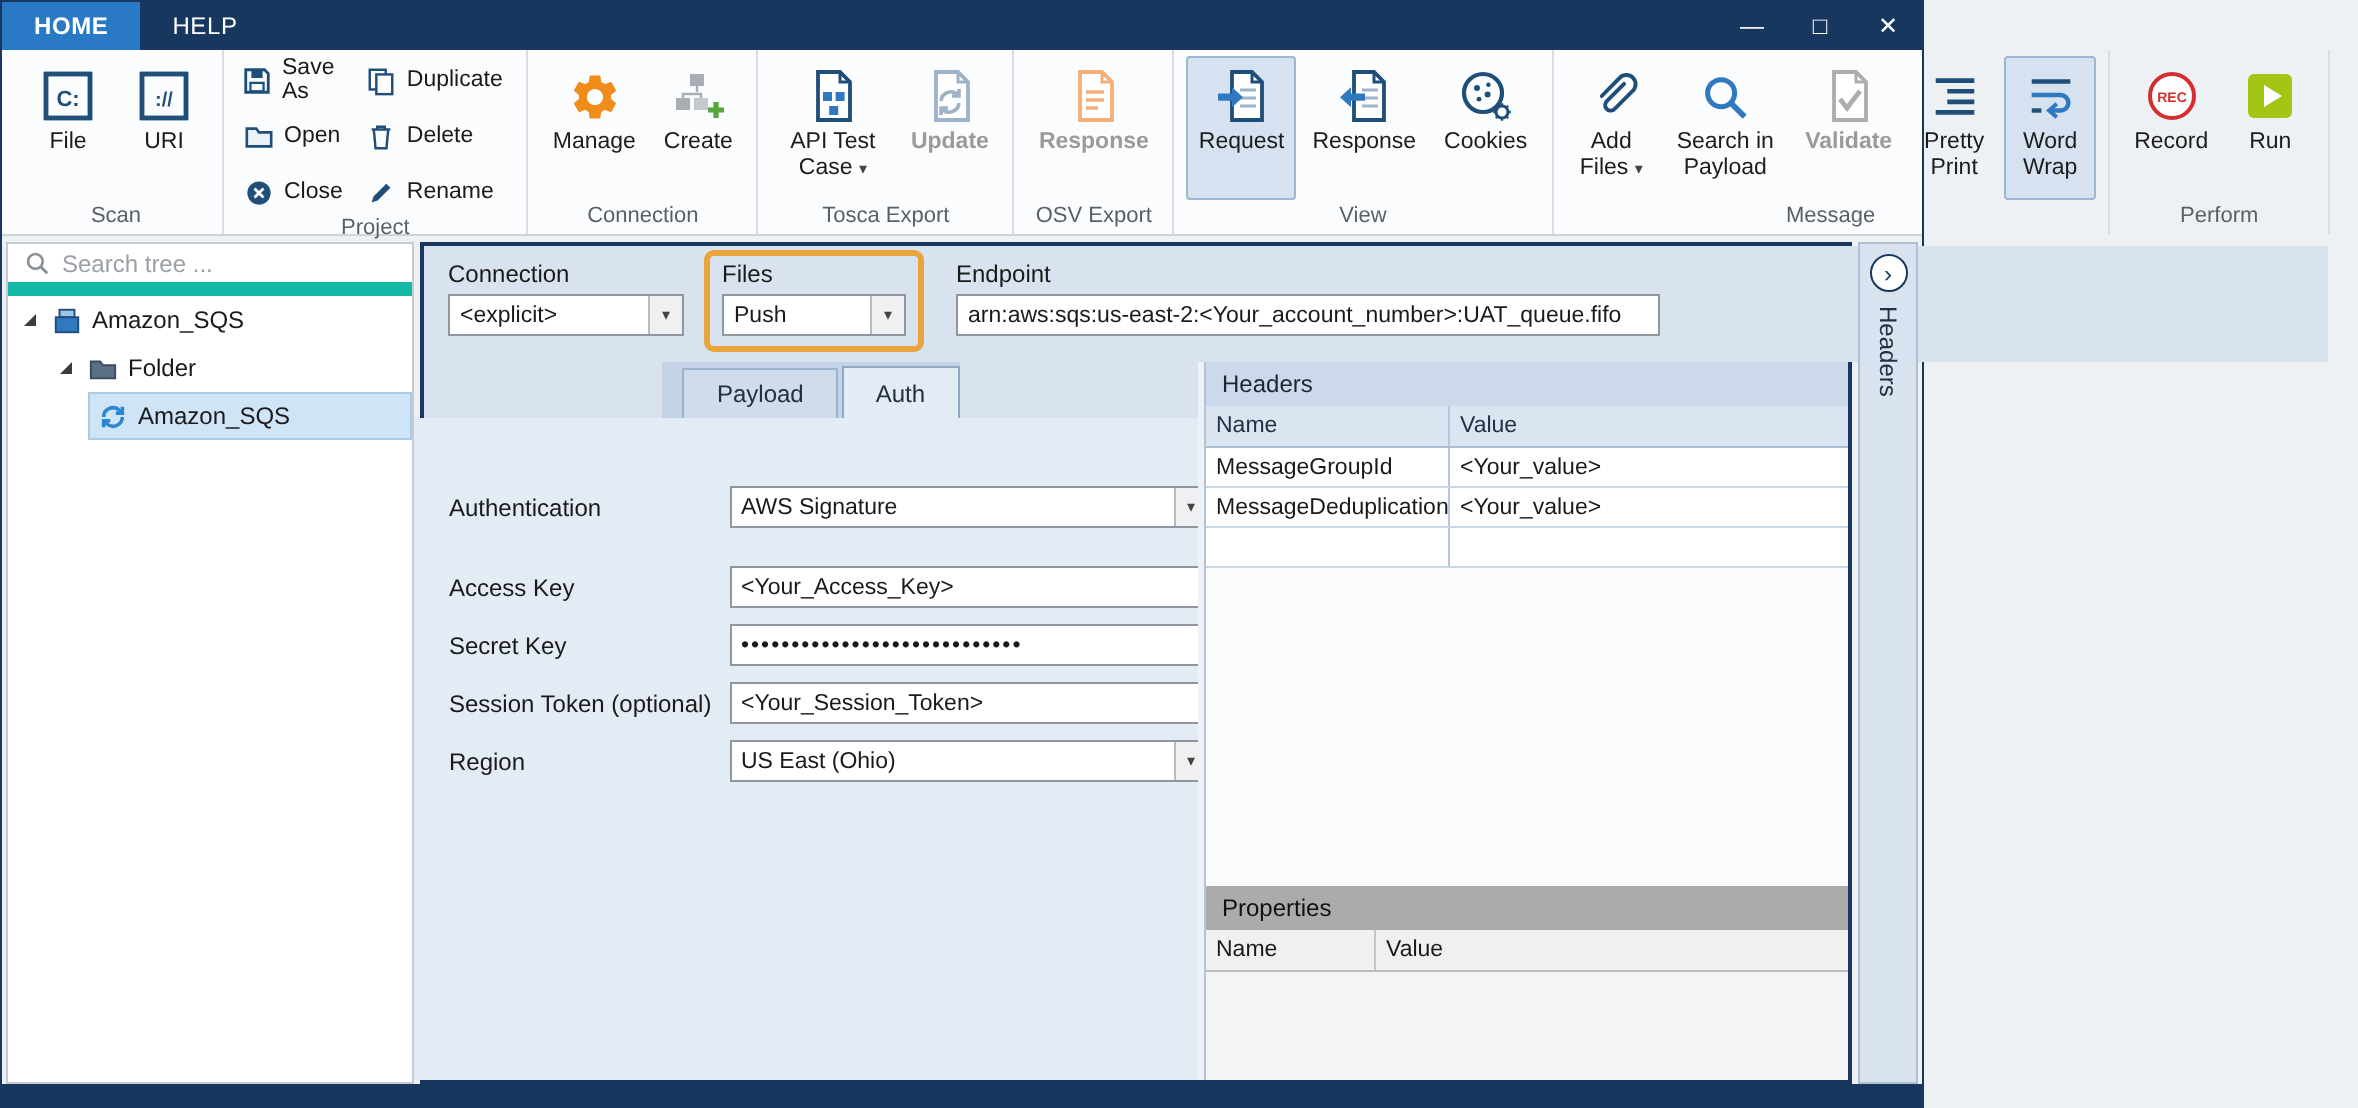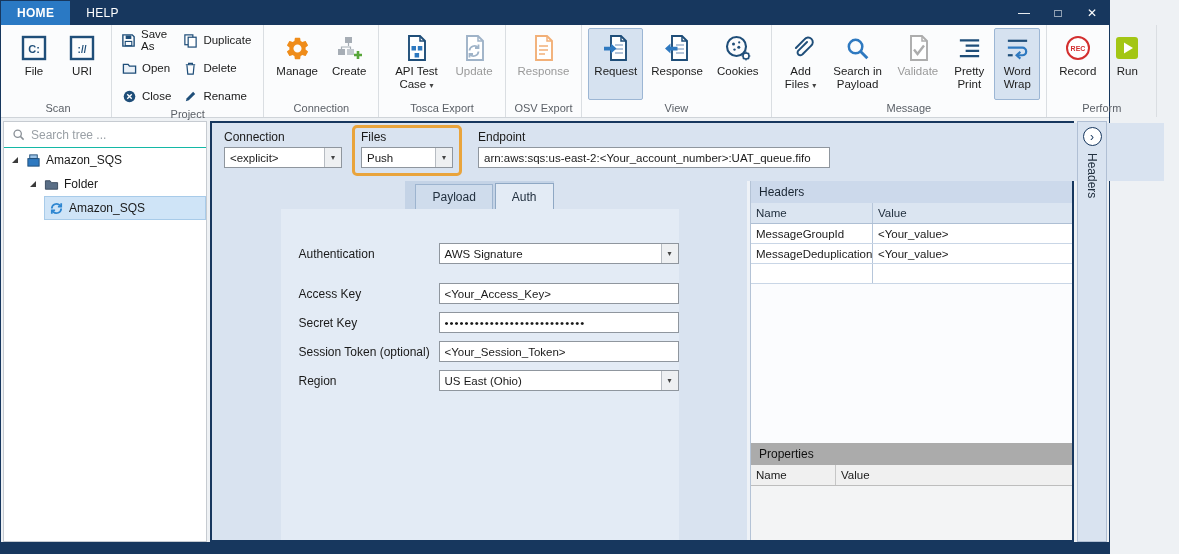--- a/index.html
+++ b/index.html
@@ -1,46 +1,46 @@
 <!DOCTYPE html>
 <html><head>
 <meta charset="utf-8">
 <style>
   * { margin:0; padding:0; box-sizing:border-box; }
   html,body { width:1179px; height:554px; }
   body { font-family:"Liberation Sans", sans-serif; font-size:12px; color:#1a1a1a; background:#eef1f4; }
-  .window { width:1110px; height:554px; display:flex; flex-direction:column; border:1px solid #17375e; background:#eef1f4; }
+  .window { width:962px; height:554px; display:flex; flex-direction:column; border:1px solid #17375e; background:#eef1f4; }
 
   
   .titlebar { height:24px; background:#17375e; display:flex; align-items:stretch; color:#fff; flex:0 0 auto; }
   .tb-tab { display:flex; align-items:center; padding:0 16px; font-size:12px; letter-spacing:.3px; cursor:default; }
   .tb-tab.active { background:#2a79c4; font-weight:bold; }
   .tb-spacer { flex:1; }
   .winctl { display:flex; align-items:center; gap:0; }
   .winbtn { width:34px; height:24px; display:flex; align-items:center; justify-content:center; font-size:12px; color:#fff; }
 
   
   .ribbon { background:#fbfcfd; display:flex; align-items:stretch; border-bottom:1px solid #cfd4d9; flex:0 0 auto; height:93px; padding-left:4px; }
   .rgroup { display:flex; flex-direction:column; border-right:1px solid #dadee2; padding:2px 2px 0 2px; }
   .rgroup-buttons { flex:1; display:flex; align-items:flex-start; padding:1px 4px; gap:2px; }
   .rgroup-label { text-align:center; font-size:11px; color:#5a5f66; padding:1px 6px 3px; }
   .rbtn-lg { display:flex; flex-direction:column; align-items:center; gap:2px; padding:4px 5px 2px; min-width:46px; height:72px; border:1px solid transparent; border-radius:2px; text-align:center; cursor:default; }
   .rbtn-lg .ric { height:30px; display:flex; align-items:center; justify-content:center; }
   .rlabel { font-size:11.5px; line-height:1.15; color:#1c1c1c; }
   .rbtn-lg.selected { background:#d6e2f0; border-color:#9cb6d4; }
-  .rbtn-lg.disabled .rlabel { color:#9a9a9a; }
+  .rbtn-lg.disabled .rlabel { color:#9a9a9a;font-weight:bold; }
   .caret { font-size:8px; color:#444; }
   .colwrap { display:flex; flex-direction:column; justify-content:flex-start; gap:8px; padding-top:2px; }
   .rbtn-sm { display:flex; align-items:center; gap:5px; height:20px; padding:0 6px 0 3px; font-size:11.5px; border-radius:2px; cursor:default; }
   .rbtn-sm .sic { width:16px; height:16px; display:flex; align-items:center; justify-content:center; }
 
   
   .workspace { flex:1; display:flex; align-items:stretch; padding:3px 2px 0 2px; gap:3px; min-height:0; }
   .treepanel { width:204px; background:#fff; border:1px solid #c6cbd1; display:flex; flex-direction:column; }
-  .searchrow { height:26px; display:flex; align-items:center; gap:6px; padding:0 8px; border-bottom:1px solid #14b8a6; }
+  .searchrow { height:26px; display:flex; align-items:center; gap:6px; padding:0 8px; border-bottom:7px solid #14b8a6; }
   .searchrow input { border:none; outline:none; flex:1; font-size:12px; font-family:"Liberation Sans",sans-serif; color:#333; background:transparent; }
   .searchrow input::placeholder { color:#9aa0a6; }
   .trow { height:24px; display:flex; align-items:center; gap:5px; font-size:12px; }
   .exp { width:10px; height:10px; display:flex; }
   .trow .nic { width:16px; height:16px; display:flex; align-items:center; justify-content:center; }
   .trow.selected-row { background:#cfe4f7; border:1px solid #a8cbe9; }
 
   .mainpanel { flex:1; border:2px solid #17375e; display:flex; flex-direction:column; min-width:0; background:#d9e3f0; }
   .connbar-row { display:flex; flex:0 0 auto; }
   .connbar { flex:1; background:#d9e3f0; display:flex; align-items:flex-start; gap:16px; padding:7px 12px 6px; height:58px; }

